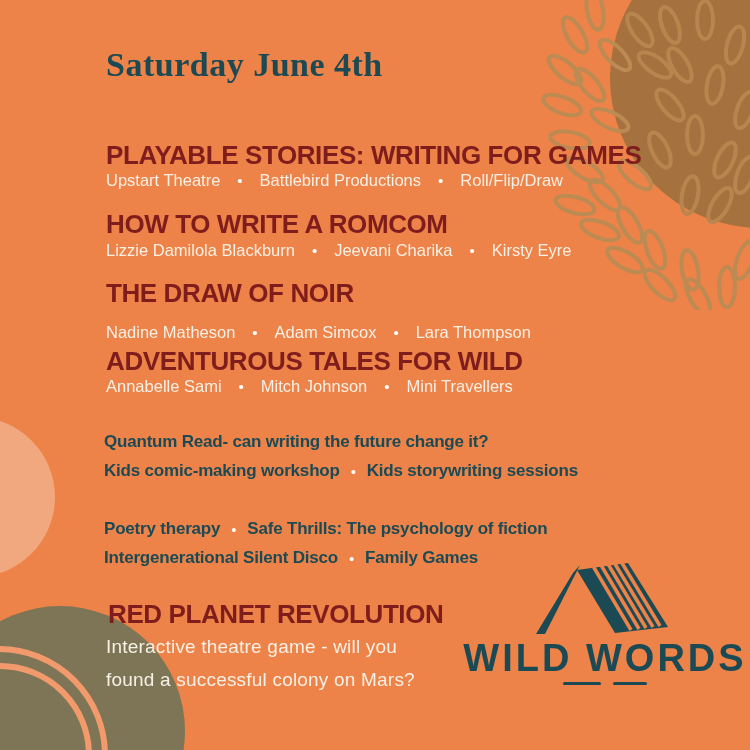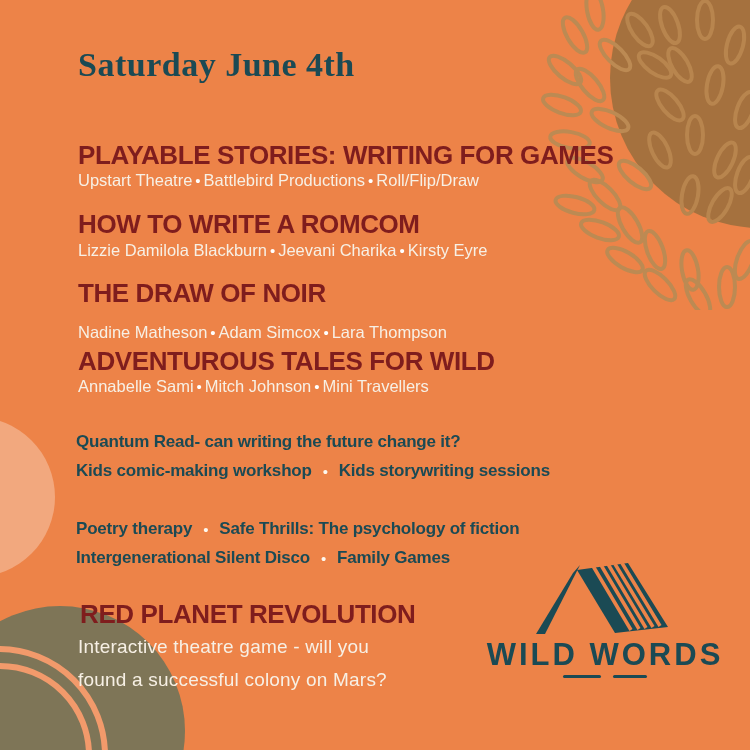--- a/index.html
+++ b/index.html
@@ -19,50 +19,50 @@
   }
   .olive-circle{
     left:-65px;top:606px;width:250px;height:250px;border-radius:50%;
     background:#7E7557;z-index:1;
   }
   .arc-ring{border-radius:50%;background:transparent;z-index:1;}
   .arc-ring.inner{left:-92px;top:663px;width:172px;height:172px;border:6px solid #F29A6B;}
   .arc-ring.outer{left:-110px;top:646px;width:206px;height:206px;border:6px solid #F29A6B;}
 
   
-  .content{position:absolute;inset:0;z-index:2;}
+  .content{position:absolute;inset:0;z-index:2;margin-left:28px;}
   .abs{position:absolute;white-space:nowrap;}
 
   .date-title{
     left:78px;top:46px;
     font-family:"Liberation Serif",serif;
     font-size:34px;font-weight:600;letter-spacing:.5px;color:#1B4A54;
   }
   .session-title,.featured-title{
     font-size:26px;font-weight:bold;letter-spacing:-0.4px;color:#7f1d1d;
   }
   .speakers{
-    display:flex;align-items:center;column-gap:3px;
+    display:flex;align-items:center;column-gap:17px;
     font-size:16.5px;color:#F7F0E5;
   }
   .speakers .dot{color:#FFFFFF;font-size:15px;}
   .event-line{
     display:flex;align-items:center;column-gap:11px;
     font-size:17px;font-weight:bold;color:#1B4A54;letter-spacing:-0.2px;
   }
   .event-line .dot{color:#FDF8EF;font-size:15px;font-weight:normal;}
   .featured-desc{
     font-size:19px;color:#F7F0E5;letter-spacing:.2px;
   }
 
   
   .logo{position:absolute;left:462px;top:553px;width:286px;z-index:2;text-align:center;}
   .logo .tent{display:block;margin:0 auto 2px auto;}
   .logo-name{
-    font-size:31px;font-weight:bold;letter-spacing:3px;color:#1B4A54;white-space:nowrap;text-align:center;
+    font-size:38px;font-weight:bold;letter-spacing:3px;color:#1B4A54;white-space:nowrap;text-align:center;
   }
   .logo-sub-row{
     display:flex;align-items:center;justify-content:center;column-gap:12px;margin-top:2px;
   }
   .logo-sub{
     font-size:20px;font-weight:bold;letter-spacing:6px;color:#1B4A54;white-space:nowrap;
   }
   .logo-dash{height:3px;background:#1B4A54;border-radius:2px;}
   .logo-dash.left{width:38px;}
   .logo-dash.right{width:34px;}

